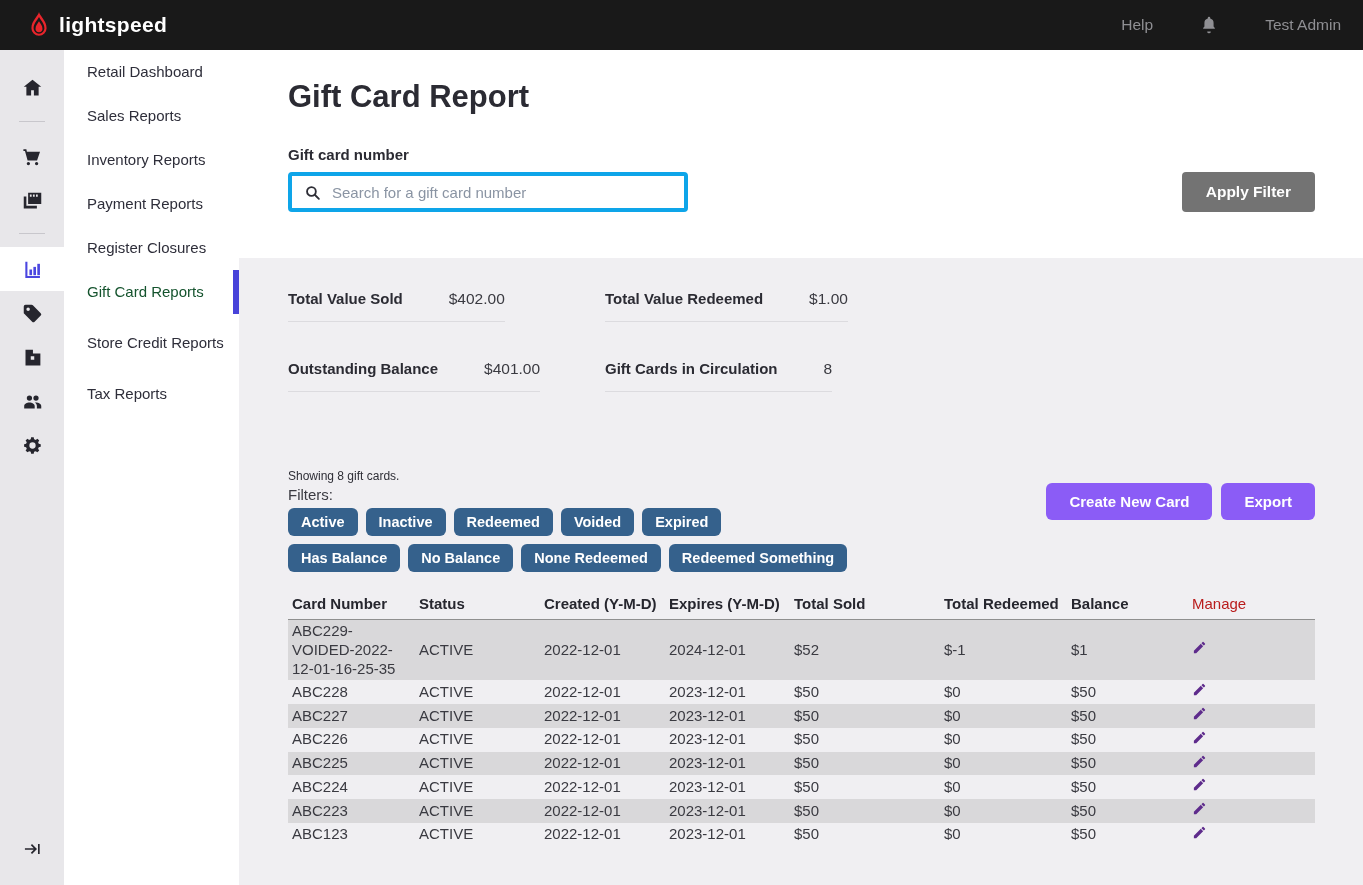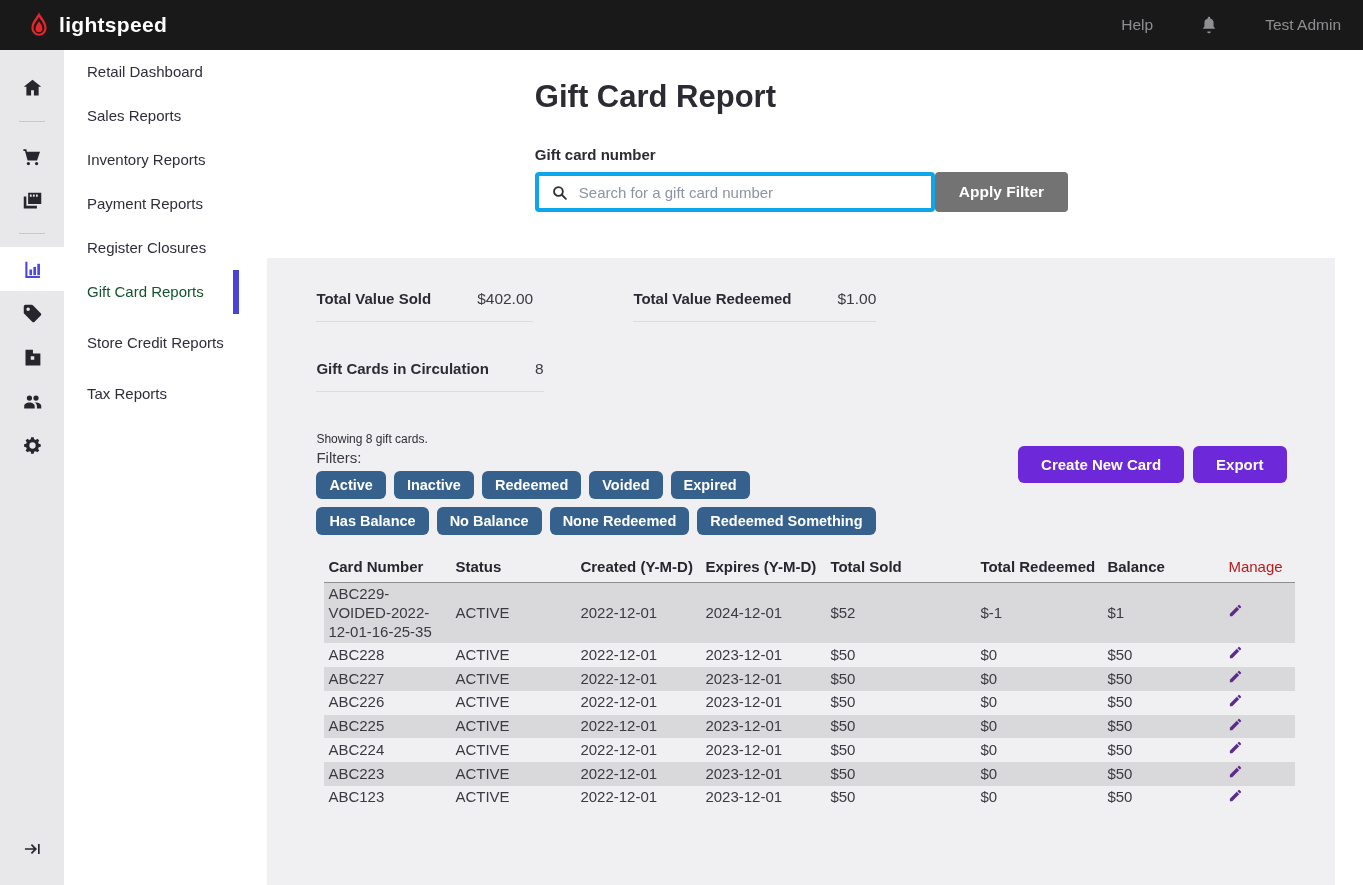--- a/index.html
+++ b/index.html
@@ -50,21 +50,21 @@
     position:relative; min-height:44px; display:flex; align-items:center;
     padding:4px 14px 4px 23px; font-size:15px; color:#2e2e3a; cursor:pointer;
     line-height:1.25;
   }
   .side-item.active { color:#14532d; }
   .side-item.active .indicator {
     position:absolute; right:0; top:0; width:6px; height:100%; background:#4843d9;
   }
 
   
-  .main { flex:1; display:flex; flex-direction:column; background:#ffffff;align-items:center; }
+  .main { flex:1; display:flex; flex-direction:column; background:#ffffff; }
   .panel-white { padding:28px 48px 46px 49px; background:#ffffff; }
   .page-title { font-size:31px; font-weight:bold; color:#2b2b33; margin:0; line-height:1.2; }
   .field-label { margin-top:31px; font-size:15px; font-weight:bold; color:#2b2b33; }
   .filter-row { margin-top:9px; display:flex; align-items:center; }
   .search-box {
     width:400px; height:40px; border:4px solid #0ea5e9; border-radius:4px;
     background:#fff; display:flex; align-items:center; padding:0 12px; gap:9px;
   }
   .search-box svg { width:17px; height:17px; flex-shrink:0; }
   .search-box input {
@@ -82,39 +82,39 @@
   .panel-gray { flex:1; background:#f0eff2; padding:32px 48px 0 49px; }
 
   .stats { display:grid; grid-template-columns:317px 1fr; row-gap:38px; }
   .stat {
     display:flex; gap:46px; width:max-content; padding-bottom:13px;
     border-bottom:1px solid #dcdbdf; align-items:baseline;
   }
   .stat-label { font-size:15px; font-weight:bold; color:#2b2b33; }
   .stat-value { font-size:15.5px; color:#3a3a41; }
 
-  .list-controls { position:relative; margin-top:40px; }
+  .list-controls { position:relative; margin-top:77px; }
   .showing { font-size:12px; color:#2e2e36; }
   .filters-label { font-size:15px; color:#3a3a41; margin-top:3px; }
   .chip-row { display:flex; gap:8px; margin-top:5px; }
   .chip-row + .chip-row { margin-top:8px; }
   .chip {
     background:#35618c; color:#ffffff; border:none; border-radius:6px;
     font-size:14.5px; font-weight:bold; padding:6px 13px; cursor:pointer;
     font-family:"Liberation Sans", sans-serif;
   }
   .actions { position:absolute; top:14px; right:0; display:flex; gap:9px; }
   .btn-primary {
-    background:#6d28d9; color:#ffffff; border:none; border-radius:6px;
+    background:#8b5cf6; color:#ffffff; border:none; border-radius:6px;
     font-size:15px; font-weight:bold; padding:10px 23px; cursor:pointer;
     font-family:"Liberation Sans", sans-serif;
   }
 
   
-  table.cards { width:100%; border-collapse:collapse; margin-top:20px; font-size:15px;margin-left:8px; }
+  table.cards { width:100%; border-collapse:collapse; margin-top:20px; font-size:15px; }
   table.cards th {
     text-align:left; font-weight:bold; color:#26262e; padding:3px 4px 7px 4px;
     border-bottom:1px solid #8f8f8f; white-space:nowrap;
   }
   table.cards th.light { font-weight:normal; color:#b91c1c; }
   table.cards td { padding:2px 4px; color:#3a3a41; line-height:1.25; vertical-align:middle; }
   table.cards tbody tr:nth-child(odd) { background:#d9d8da; }
   .pencil { width:15px; height:15px; display:inline-block; cursor:pointer; }
 </style>
 </head>
@@ -248,20 +248,24 @@
       <div class="stats">
         <div class="stat">
           <span class="stat-label">Total Value Sold</span>
           <span class="stat-value">$402.00</span>
         </div>
         <div class="stat">
           <span class="stat-label">Total Value Redeemed</span>
           <span class="stat-value">$1.00</span>
         </div>
         <div class="stat">
+          <span class="stat-label">Outstanding Balance</span>
+          <span class="stat-value">$401.00</span>
+        </div>
+        <div class="stat">
           <span class="stat-label">Gift Cards in Circulation</span>
           <span class="stat-value">8</span>
         </div>
       </div>
 
       <div class="list-controls">
         <div class="showing">Showing 8 gift cards.</div>
         <div class="filters-label">Filters:</div>
         <div class="chip-row">
           <button class="chip">Active</button>

